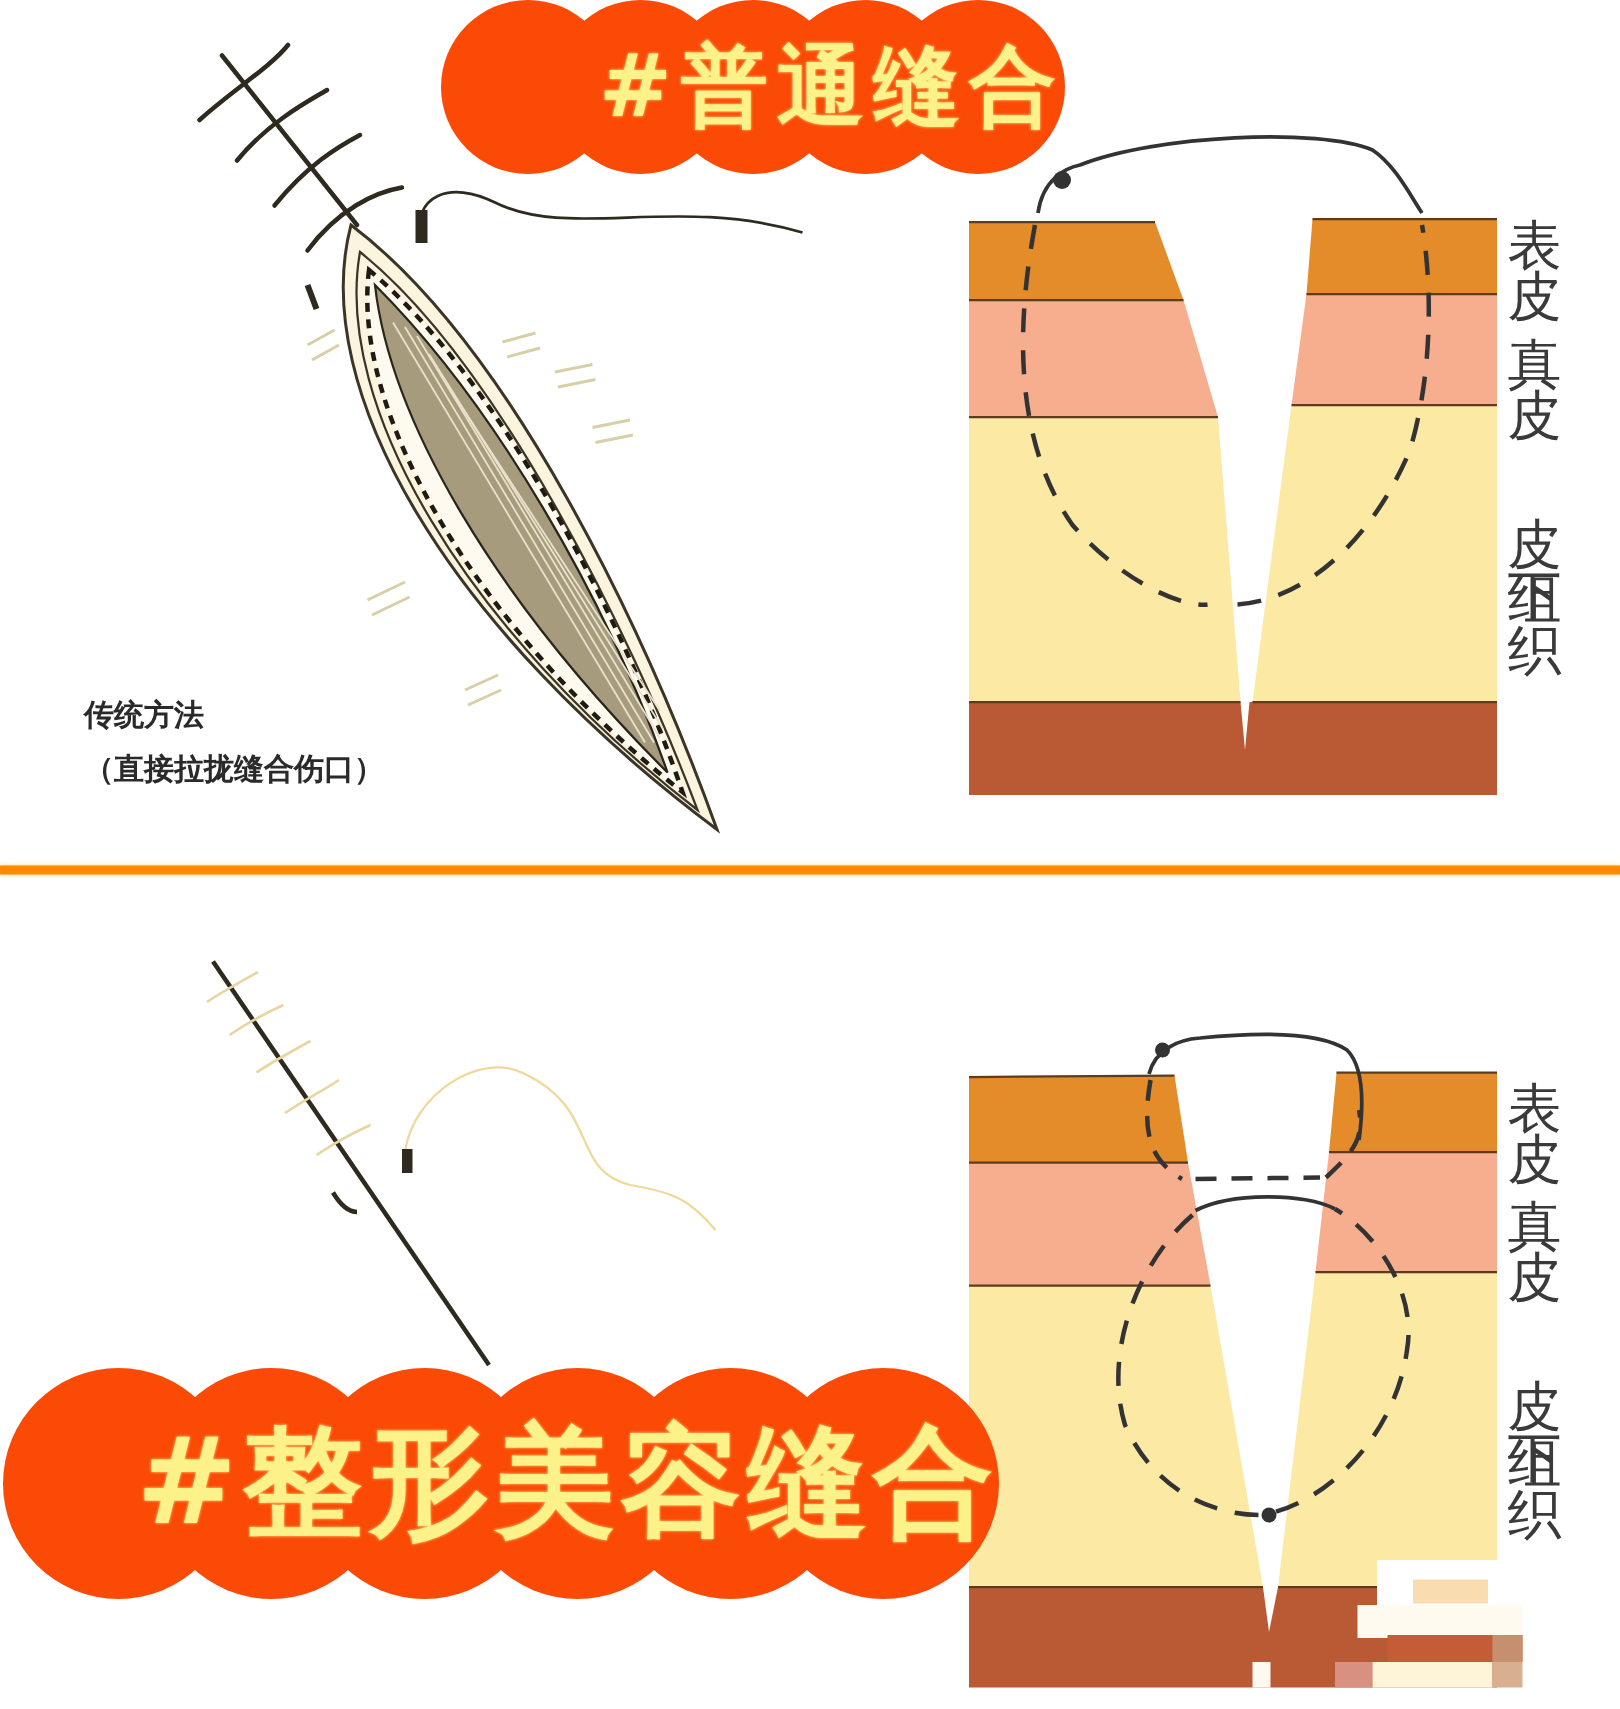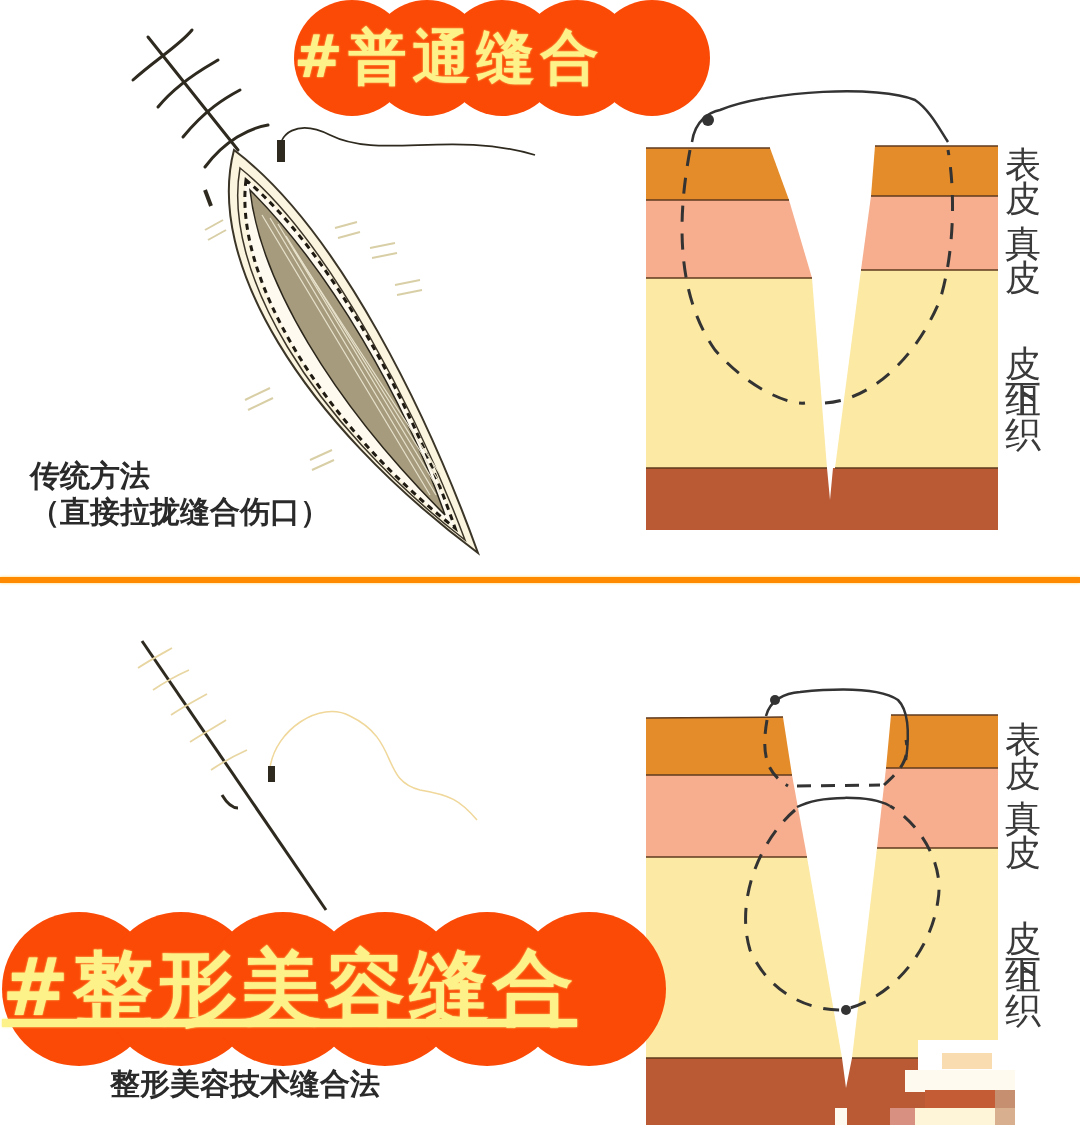--- a/index.html
+++ b/index.html
@@ -1,30 +1,30 @@
 <!DOCTYPE html>
 <html><head>
 <meta charset="utf-8">
 <style>
   html, body { margin:0; padding:0; background:#ffffff; }
   body { width:1080px; height:1139px; position:relative; overflow:hidden;
          font-family:"DejaVu Sans","Liberation Sans",sans-serif; }
   svg.layer { position:absolute; left:0; top:0; width:1080px; height:1139px; }
 
-  .banner { position:absolute; display:flex; align-items:center; justify-content:flex-start; }
+  .banner { position:absolute; display:flex; align-items:center; justify-content:flex-end; }
   .banner .bubbles { position:absolute; inset:0; }
   .banner .bubbles span { position:absolute; top:0; border-radius:50%; background:#fb4a06; }
   .banner .text { position:relative; color:#fdf28a; font-weight:bold; white-space:nowrap;
                   letter-spacing:6px; text-shadow:0 0 2px #fdf28a; }
   .banner-top { left:294px; top:0px; width:416px; height:116px; }
   .banner-top .text { font-size:58px; }
   .banner-bot { left:2px; top:912px; width:664px; height:154px; }
-  .banner-bot .text { font-size:80px; letter-spacing:4px;text-decoration:underline; }
-
-  .caption { position:absolute; color:#2a2a2a; font-size:30px; line-height:36px; font-weight:bold; }
+  .banner-bot .text { font-size:80px; letter-spacing:4px; }
+
+  .caption { position:absolute; color:#2a2a2a; font-size:20px; line-height:36px; font-weight:bold;margin-left:26px; }
   .label { position:absolute; color:#3a3a3a; font-size:36px; line-height:34px; letter-spacing:2px; }
 
   .divider { position:absolute; left:0; top:577px; width:1080px; height:6px;
              background:#ff8a00; box-shadow:0 0 3px #ffd36a; }
 </style>
 </head>
 <body>
 
 <svg class="layer" viewBox="0 0 1080 1139">
 
@@ -190,19 +190,18 @@
     <span style="left:102px;width:154px;height:154px;"></span>
     <span style="left:204px;width:154px;height:154px;"></span>
     <span style="left:306px;width:154px;height:154px;"></span>
     <span style="left:408px;width:154px;height:154px;"></span>
     <span style="left:510px;width:154px;height:154px;"></span>
   </div>
   <span class="text">#整形美容缝合</span>
 </div>
 
 <div class="caption" style="left:110px;top:1066px;">
-  <div>整形美容技术缝合法</div>
 </div>
 
 <div class="label" style="left:1005px;top:723px;">表皮</div>
 <div class="label" style="left:1005px;top:802px;">真皮</div>
 <div class="label" style="left:1005px;top:922px;">皮下</div>
 <div class="label" style="left:1005px;top:960px;">组织</div>
 
 </body></html>

